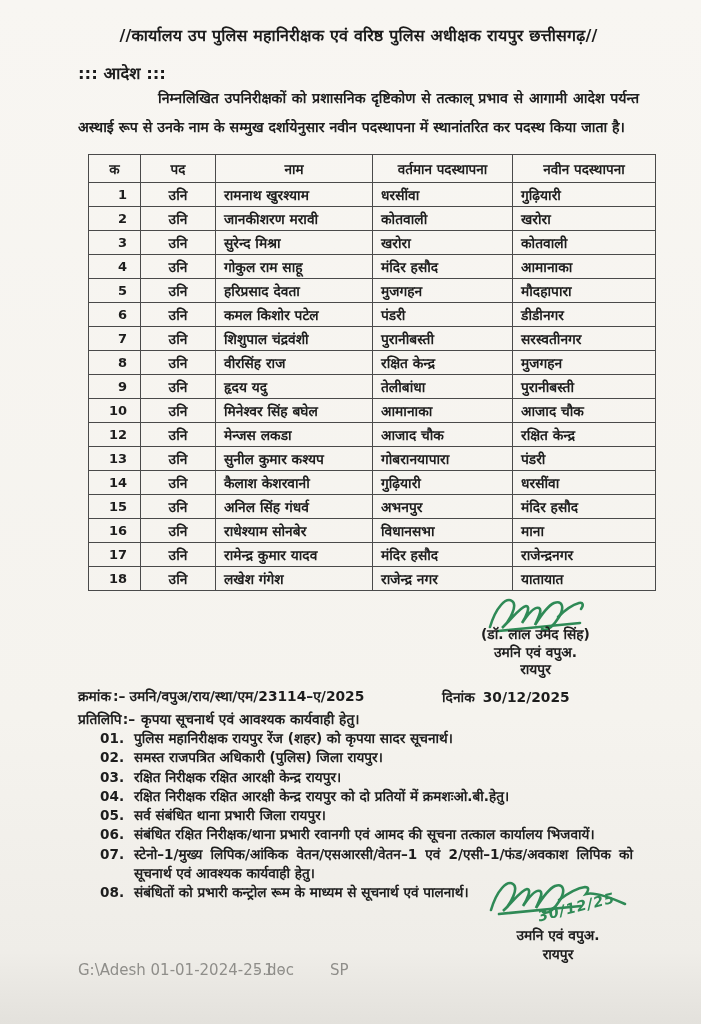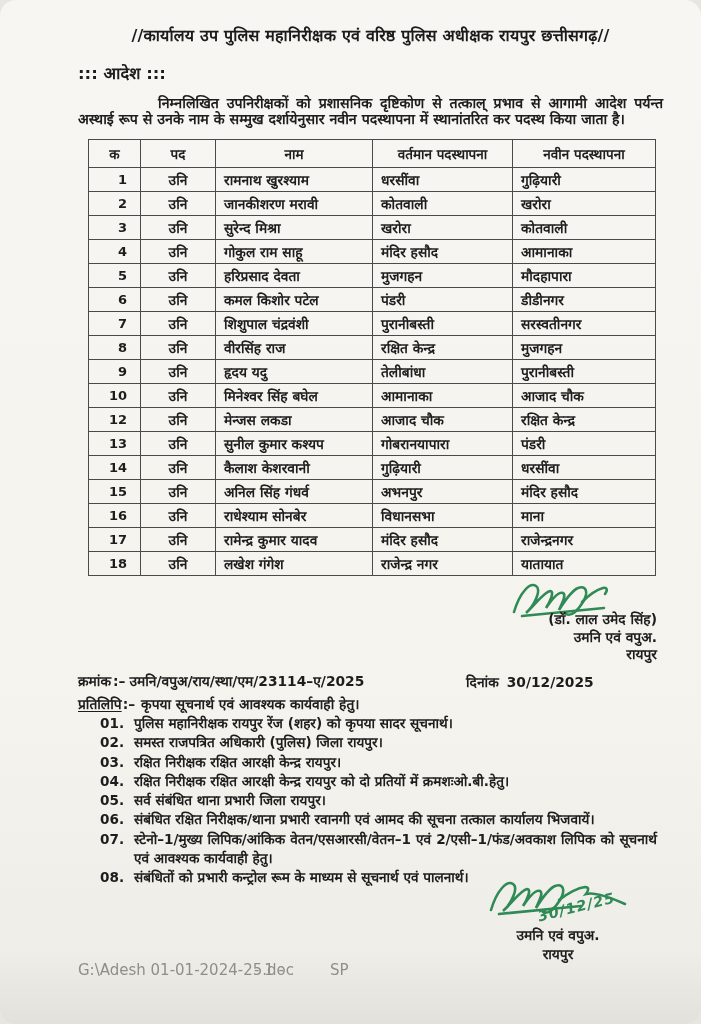--- a/index.html
+++ b/index.html
@@ -8,37 +8,35 @@
     font-family:"DejaVu Sans","Liberation Sans",sans-serif;
     color:#1d1d1d;
     background:#e8e6e1;
   }
   .page{
     position:relative;
     width:701px;height:1024px;
     overflow:hidden;
     background:linear-gradient(180deg,#f8f6f2 0%,#f5f3ee 70%,#efede8 93%,#e3e1dc 100%);
     box-sizing:border-box;
-    padding:24px 38px 0 78px;
-    border-radius:16px;
+    padding:24px 62px 0 78px;
   }
   .doc-title{
     text-align:center;
     font-size:16px;font-weight:700;
     letter-spacing:.2px;
     color:#1b1b1b;
   }
   .order-heading{
     font-size:16.5px;font-weight:700;
     margin-top:15px;
   }
   .intro{
-    margin-top:11px;
     font-size:14.2px;font-weight:700;
-    line-height:16px;
+    line-height:29px;
     text-align:justify;
     text-indent:80px;
   }
   table.transfer{
     margin-top:12px;
     margin-left:10px;
     width:567px;
     border-collapse:collapse;
     table-layout:fixed;
   }
@@ -58,33 +56,33 @@
     display:flex;justify-content:space-between;align-items:flex-end;
     margin-top:2px;
   }
   .kramank{
     font-size:13.8px;font-weight:700;white-space:nowrap;
     padding-bottom:1px;
     text-align:right;
   }
   .kramank .sep{padding:0 4px 0 2px;}
   .sig-block{
-    text-align:right;
+    text-align:center;
     width:195px;
     margin-right:6px;
     line-height:17.5px;
     font-size:13.8px;font-weight:700;
   }
   .scribble{display:block;margin:0 auto -9px auto;}
   .sig-date{display:flex;justify-content:flex-start;gap:8px;margin-top:10px;padding-left:4px;}
   .copy-head{
     margin-top:3px;
     font-size:13.8px;font-weight:700;
   }
-  .copy-head .label-word{text-decoration:underline;text-underline-offset:2px;}
+  .copy-head .label-word{text-underline-offset:2px;}
   .copy-head .label-colon{padding:0 6px 0 1px;}
   .copy-list{margin-top:1px;}
   .copy-item{
     display:flex;
     margin-left:22px;
     line-height:19.3px;
     font-size:13.6px;font-weight:700;justify-content:center;
   }
   .copy-item .num{flex:0 0 34px;}
   .copy-item .txt{flex:1;text-align:justify;padding-right:6px;}

